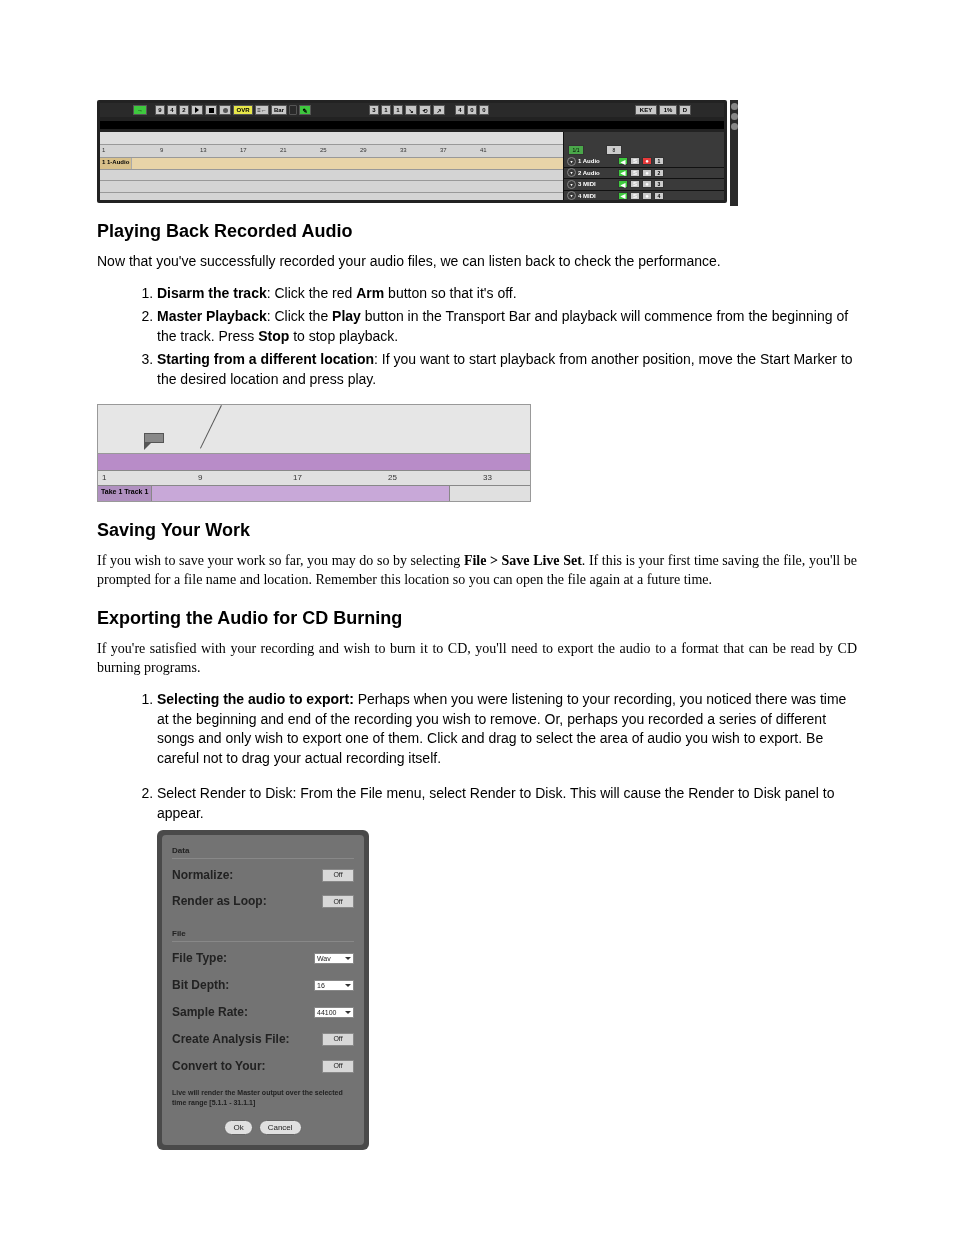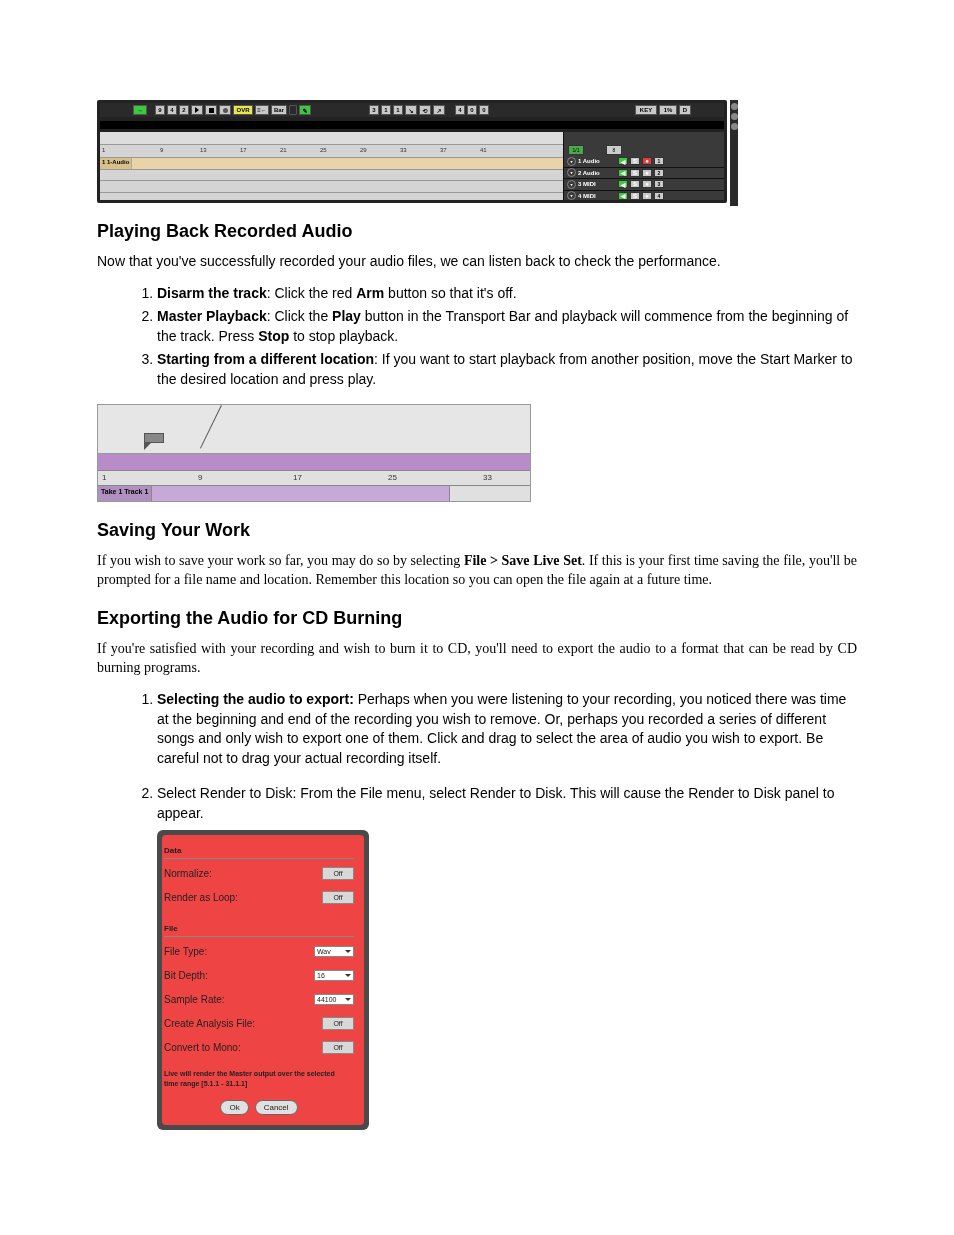--- a/index.html
+++ b/index.html
@@ -336,43 +336,43 @@
   
   .render-wrap {
     width: 212px;
     background: #4a4a4a;
     border-radius: 6px;
     padding: 5px;
     box-sizing: border-box;
     margin-top: 6px;
   }
   .render-dlg {
-    background: #ef4444;
+    background: #737373;
     border-radius: 4px;
-    padding: 10px 10px 10px 2px;
+    padding: 10px 10px 10px 10px;
     box-sizing: border-box;
     font-family: Arial, sans-serif;
   }
   .rd-section-hdr {
     font-size: 8px;
     font-weight: bold;
     color: #222;
     border-bottom: 1px solid #888;
     padding-bottom: 2px;
     margin-bottom: 8px;
   }
   .rd-row {
     display: flex;
     align-items: center;
     justify-content: space-between;
     margin-bottom: 10px;
   }
   .rd-label {
-    font-size: 10px;
-    font-weight: normal;
+    font-size: 12px;
+    font-weight: bold;
     color: #222;
   }
   .rd-off {
     width: 30px;
     height: 11px;
     background: #d8d8d8;
     border: 1px solid #888;
     border-radius: 1px;
     font-size: 7px;
     display: flex;
@@ -631,21 +631,21 @@
             <div class="rd-sel">
               <span>44100</span>
                 <span class="arr"></span>
             </div>
           </div>
           <div class="rd-row">
             <span class="rd-label">Create Analysis File:</span>
             <div class="rd-off">Off</div>
           </div>
           <div class="rd-row" style="margin-bottom:14px">
-            <span class="rd-label">Convert to Mono:</span>
+            <span class="rd-label">Convert to Your:</span>
             <div class="rd-off">Off</div>
           </div>
 
           <div class="rd-note">
             <span>Live will render the Master output over the selected</span><br>
             <span>time range [5.1.1 - 31.1.1]</span>
           </div>
 
           <div class="rd-btns">
             <div class="rd-btn">Ok</div>

